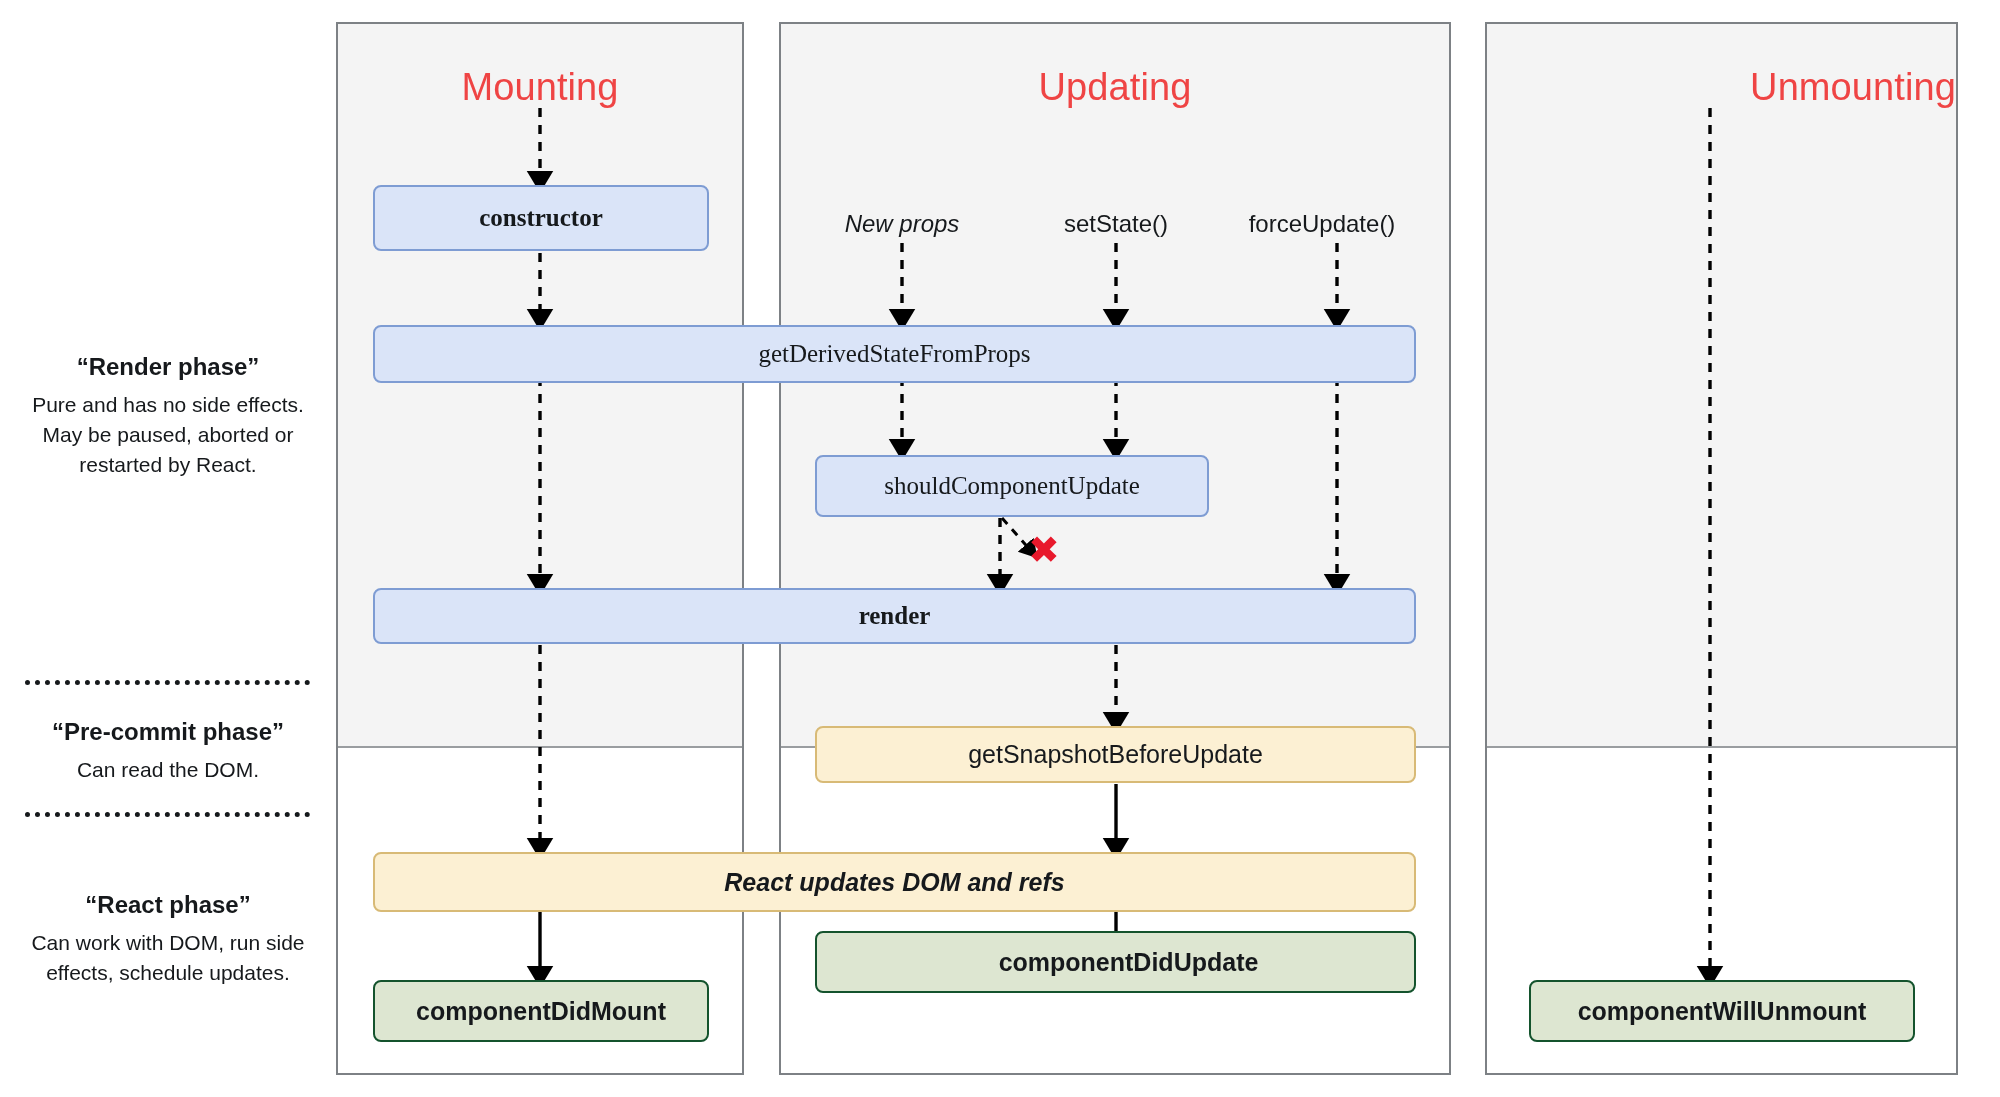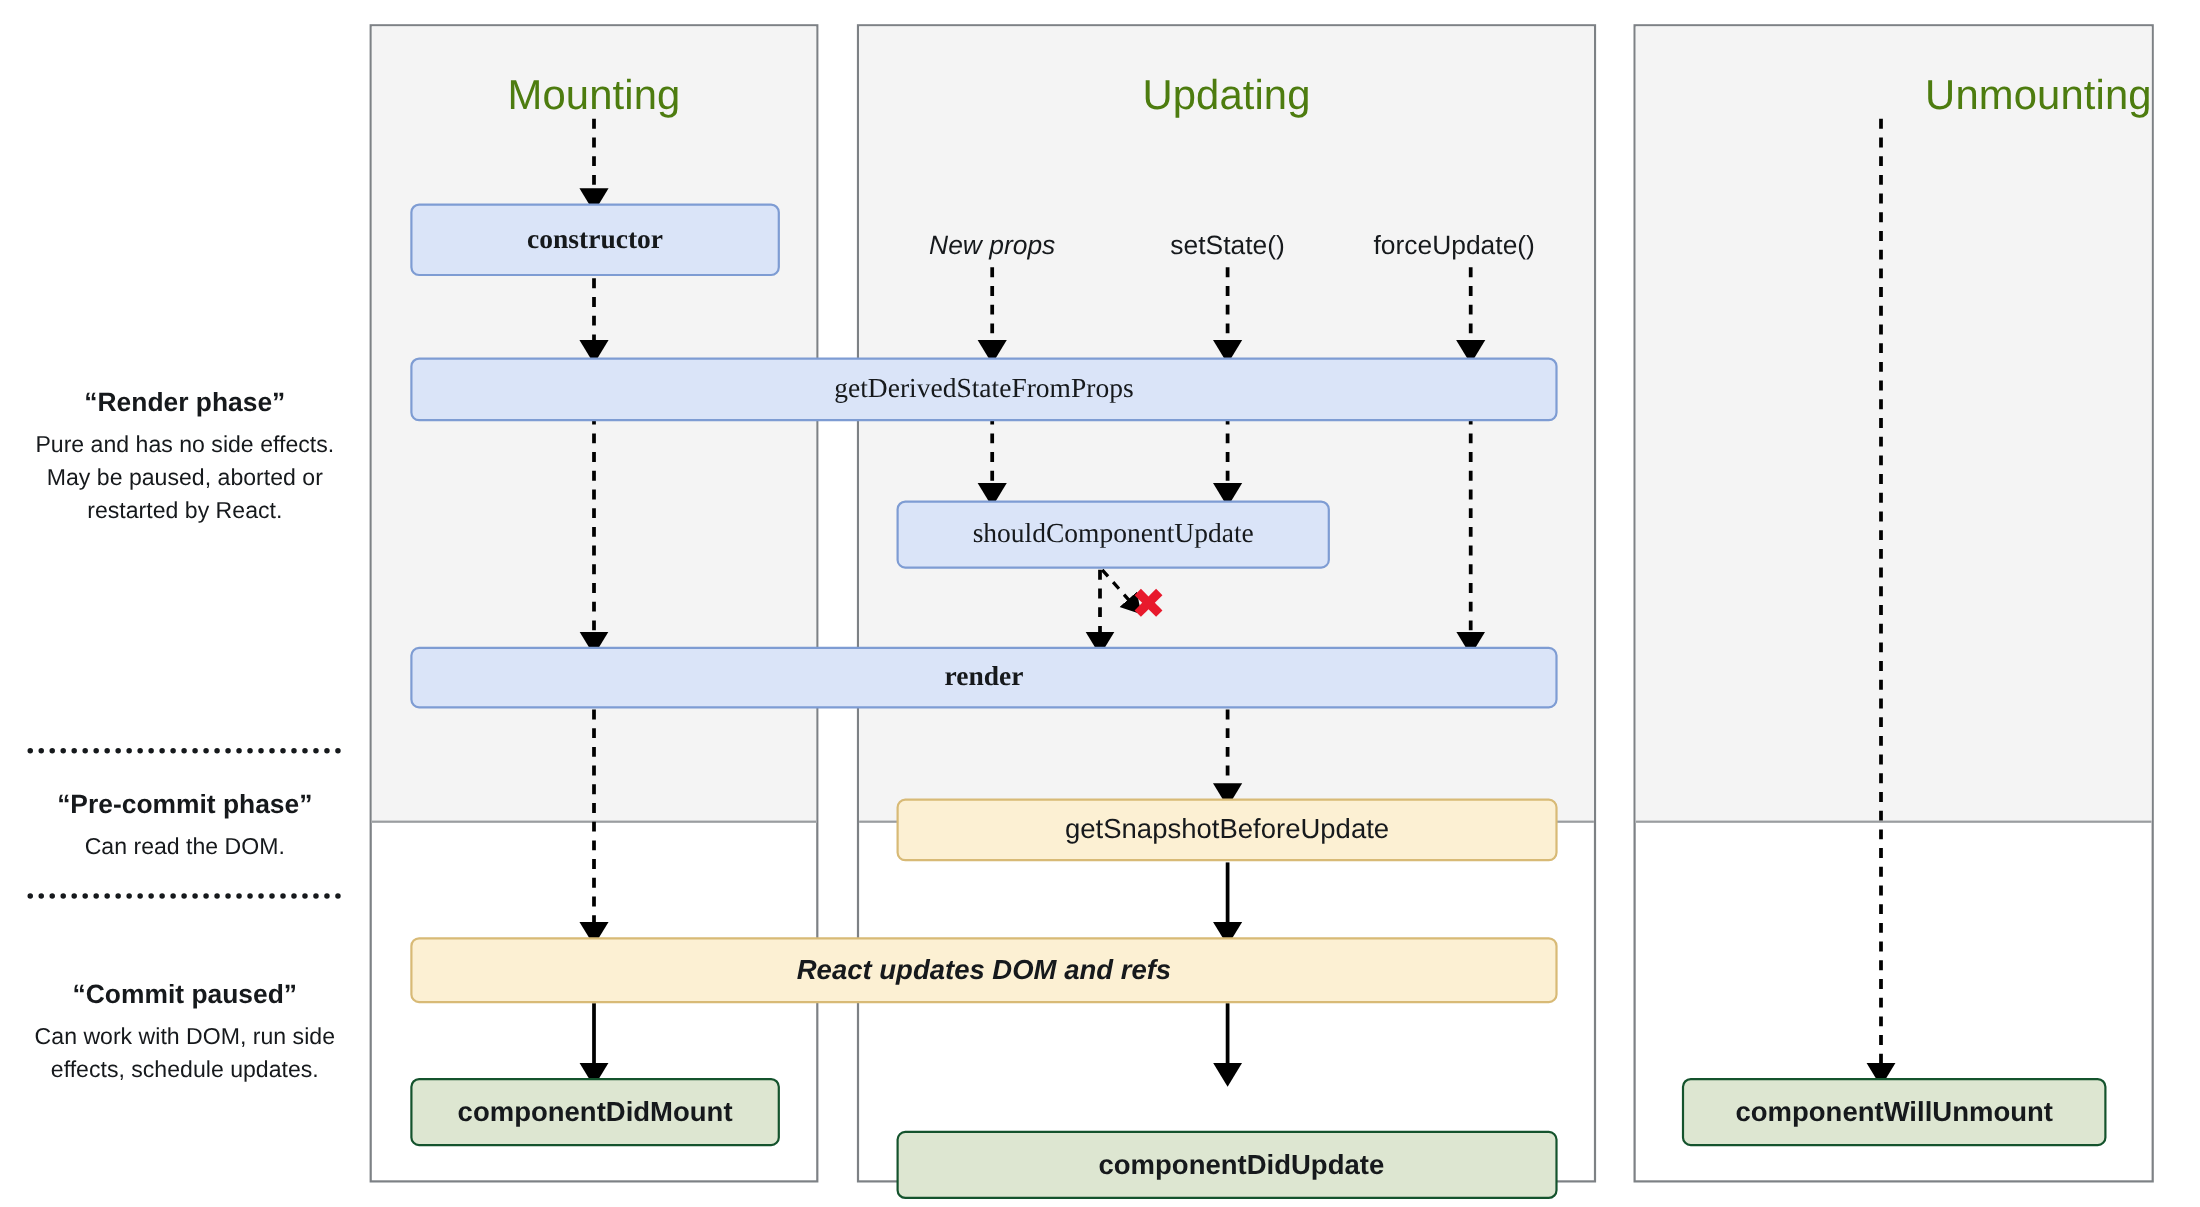--- a/index.html
+++ b/index.html
@@ -34,21 +34,21 @@
     background: #f4f4f4;
     border-bottom: 2px solid #9a9da0;
     box-sizing: border-box;
   }
   .column-title {
     position: absolute;
     left: 0;
     right: 0;
     text-align: center;
     font-size: 38px;
-    color: #4d7c0f;
+    color: #ef4444;
     letter-spacing: 0.1px;
     white-space: nowrap;
   }
 
   
   .phase-note {
     position: absolute;
     width: 300px;
     left: 18px;
     text-align: center;
@@ -142,21 +142,21 @@
   <div class="dotted-rule" style="top:680px;"></div>
 
   <div class="phase-note" style="top:717px;">
     <div class="phase-title">“Pre-commit phase”</div>
     <div class="phase-desc">Can read the DOM.</div>
   </div>
 
   <div class="dotted-rule" style="top:812px;"></div>
 
   <div class="phase-note" style="top:890px;">
-    <div class="phase-title">“Commit paused”</div>
+    <div class="phase-title">“React phase”</div>
     <div class="phase-desc">Can work with DOM, run side effects, schedule updates.</div>
   </div>
 
   <div class="trigger-label italic" style="left:902px; top:210px;">New props</div>
   <div class="trigger-label" style="left:1116px; top:210px;">setState()</div>
   <div class="trigger-label" style="left:1322px; top:210px;">forceUpdate()</div>
 
   <svg id="arrows" viewBox="0 0 2000 1097" xmlns="http://www.w3.org/2000/svg">
     <defs>
       <marker id="ah" markerWidth="9" markerHeight="9" refX="3.2" refY="4.5" orient="auto" markerUnits="strokeWidth">
@@ -226,21 +226,21 @@
   </div>
 
   <div class="node yellow bold italic" style="left:373px; top:852px; width:1043px; height:60px;">
     <span>React updates DOM and refs</span>
   </div>
 
   <div class="node green bold" style="left:373px; top:980px; width:336px; height:62px;">
     <span>componentDidMount</span>
   </div>
 
-  <div class="node green bold" style="left:815px; top:1028px; width:601px; height:62px;padding-left:36px;">
+  <div class="node green bold" style="left:815px; top:931px; width:601px; height:62px;padding-left:36px;">
     <span>componentDidUpdate</span>
   </div>
 
   <div class="node green bold" style="left:1529px; top:980px; width:386px; height:62px;text-align:right;">
     <span>componentWillUnmount</span>
   </div>
 
 </div>
 
 </body></html>

